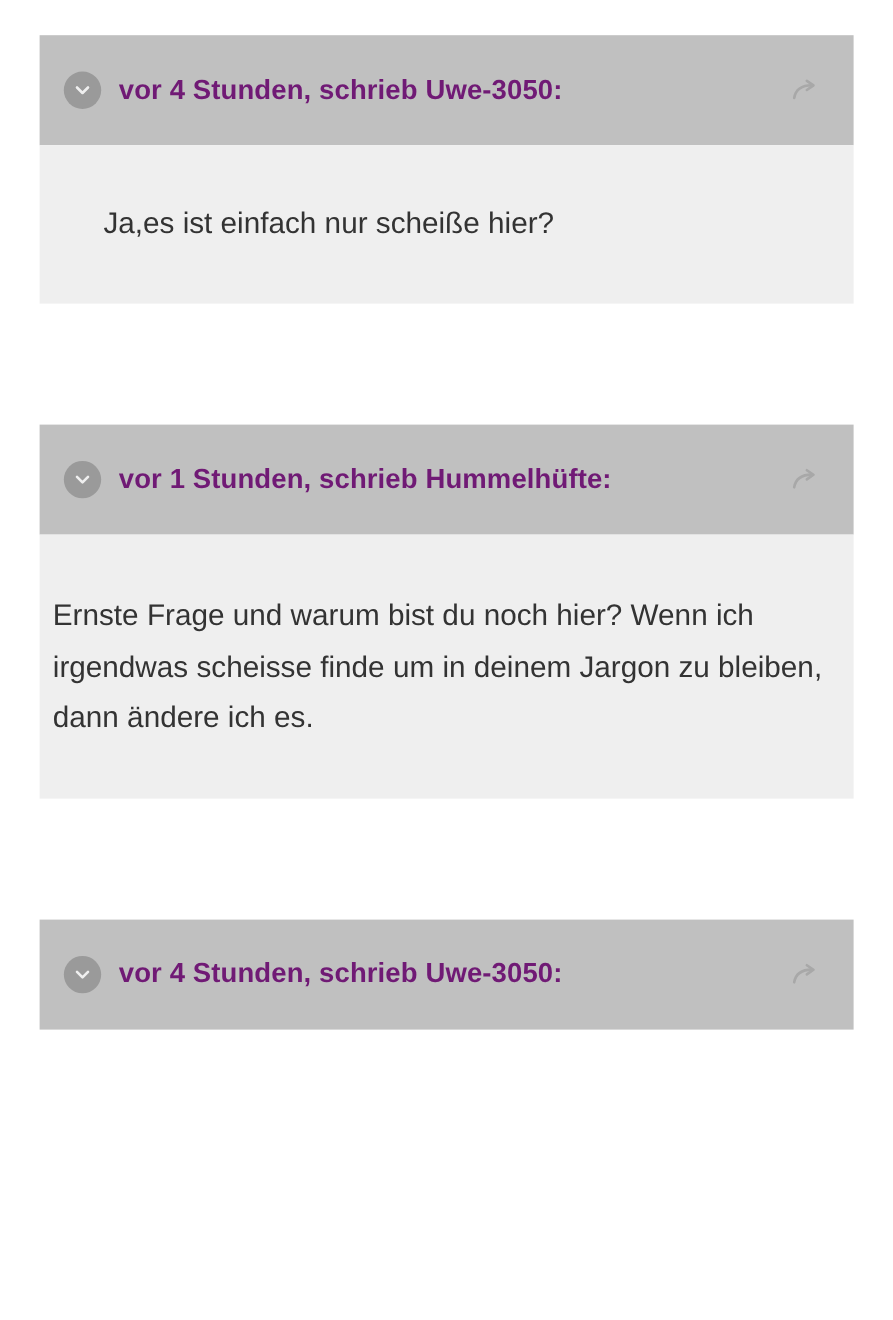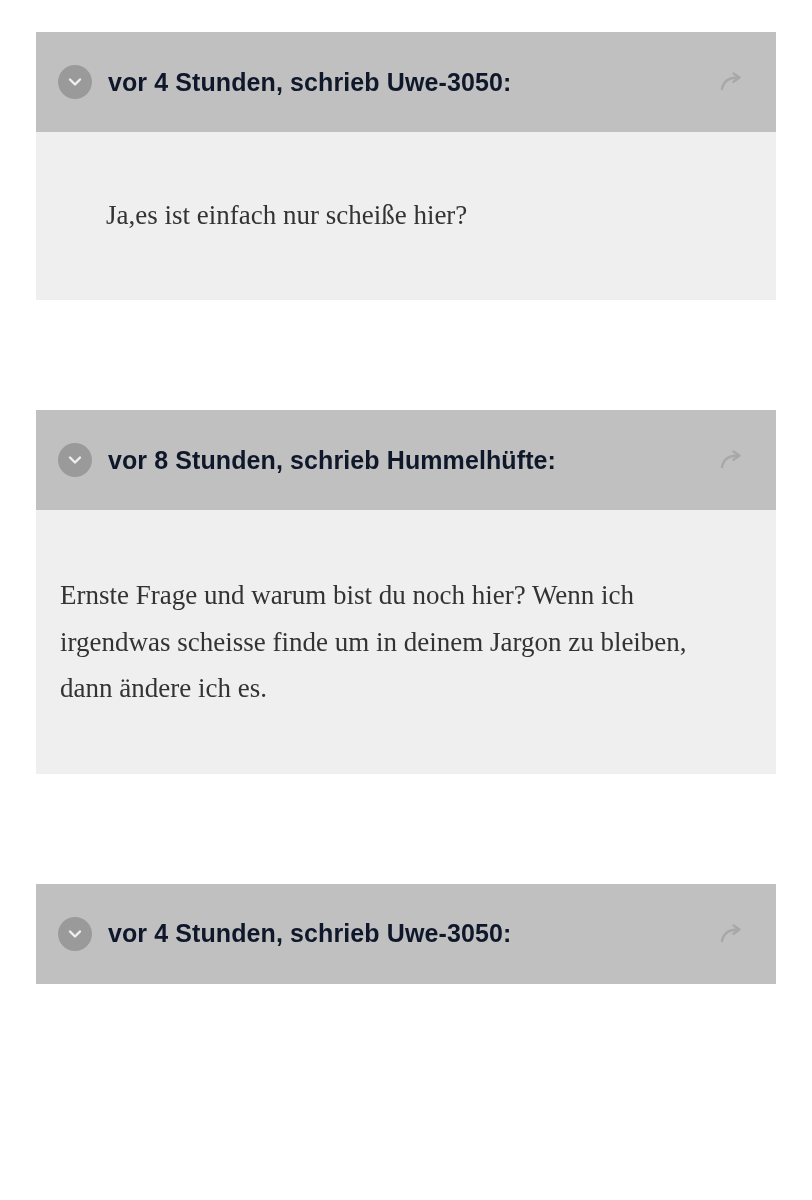--- a/index.html
+++ b/index.html
@@ -44,21 +44,21 @@
     align-items: center;
     justify-content: center;
     margin-right: 16px;
   }
   .collapse-icon svg {
     display: block;
   }
   .quote-meta {
     font-size: 25px;
     font-weight: bold;
-    color: #0f172a;
+    color: #701a75;
     letter-spacing: 0.1px;
     white-space: nowrap;
     overflow: hidden;
     text-overflow: ellipsis;
   }
   .spacer {
     flex: 1 1 auto;
   }
   .reply-icon {
     flex: 0 0 auto;
@@ -74,23 +74,22 @@
   }
   .quote-body {
     background: #efefef;
     box-sizing: border-box;
     padding: 46px 26px 44px 58px;
   }
   .quote-text {
     font-size: 27px;
     line-height: 1.72;
     color: #333333;
-    margin: 12px;
+    margin: 0;
     white-space: pre-wrap;
-    font-family: Liberation Serif, serif;
   }
   .body-short {
     padding-top: 48px;
     padding-bottom: 50px;
   }
   .body-tall {
     padding-top: 50px;
     padding-bottom: 50px;
     padding-left: 12px;
   }
@@ -121,21 +120,21 @@
     </div>
   </div>
 
   <div class="quote-block">
     <div class="quote-header">
       <span class="collapse-icon">
         <svg width="18" height="18" viewBox="0 0 18 18" aria-hidden="true">
           <path d="M4 6.5 L9 11.5 L14 6.5" fill="none" stroke="#efefef" stroke-width="2.4" stroke-linecap="round" stroke-linejoin="round"></path>
         </svg>
       </span>
-      <span class="quote-meta">vor 8 Stunden, schrieb Hummelhüfte:</span>
+      <span class="quote-meta">vor 1 Stunden, schrieb Hummelhüfte:</span>
       <span class="spacer"></span>
       <span class="reply-icon">
         <svg width="26" height="22" viewBox="0 0 26 22" aria-hidden="true">
           <path d="M2 18 C3.5 9.5 10 6.5 18 6.5" fill="none" stroke="#a8a8a8" stroke-width="2.4" stroke-linecap="round"></path>
           <path d="M13.5 2.5 L19.5 6.6 L13.5 10.8" fill="none" stroke="#a8a8a8" stroke-width="2.4" stroke-linecap="round" stroke-linejoin="round"></path>
         </svg>
       </span>
     </div>
     <div class="quote-body body-tall">
       <p class="quote-text">Ernste Frage und warum bist du noch hier? Wenn ich irgendwas scheisse finde um in deinem Jargon zu bleiben, dann ändere ich es.</p>

